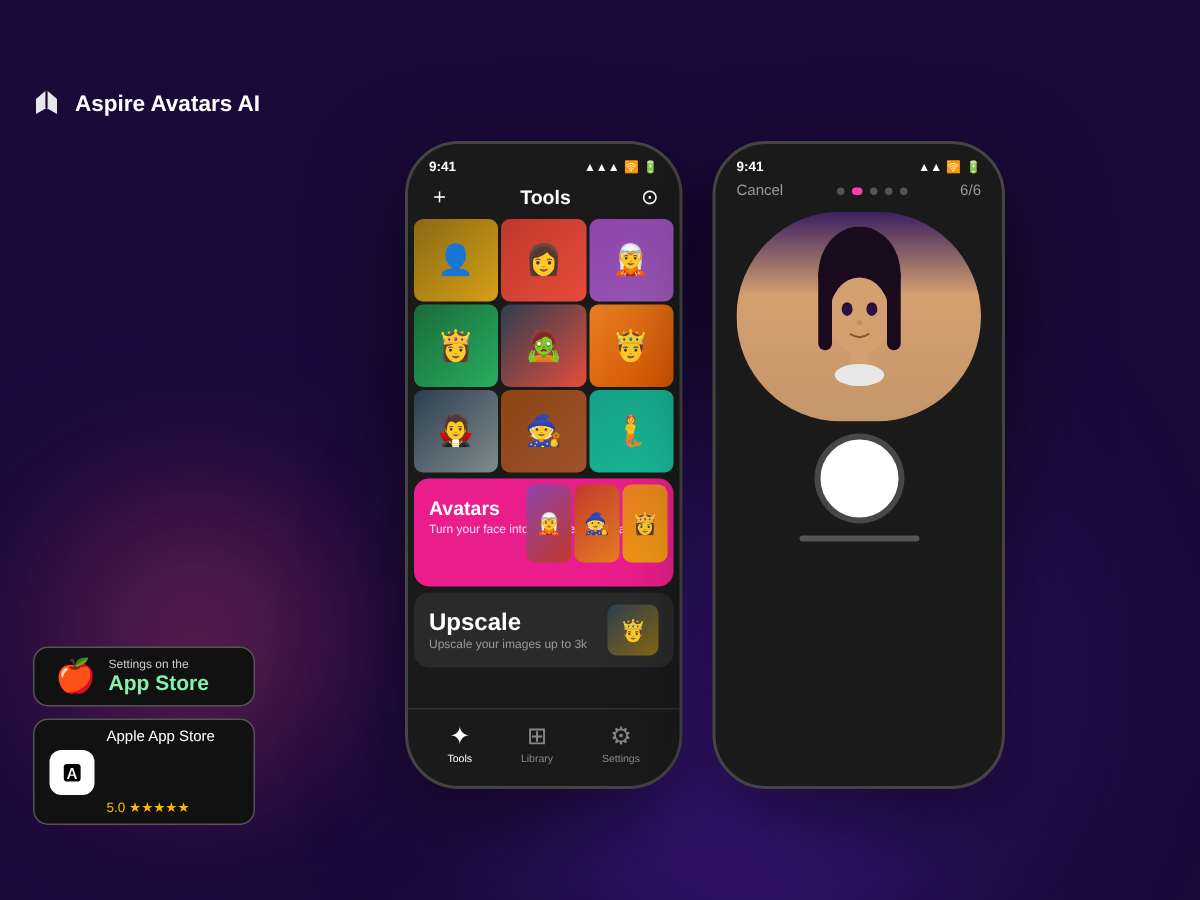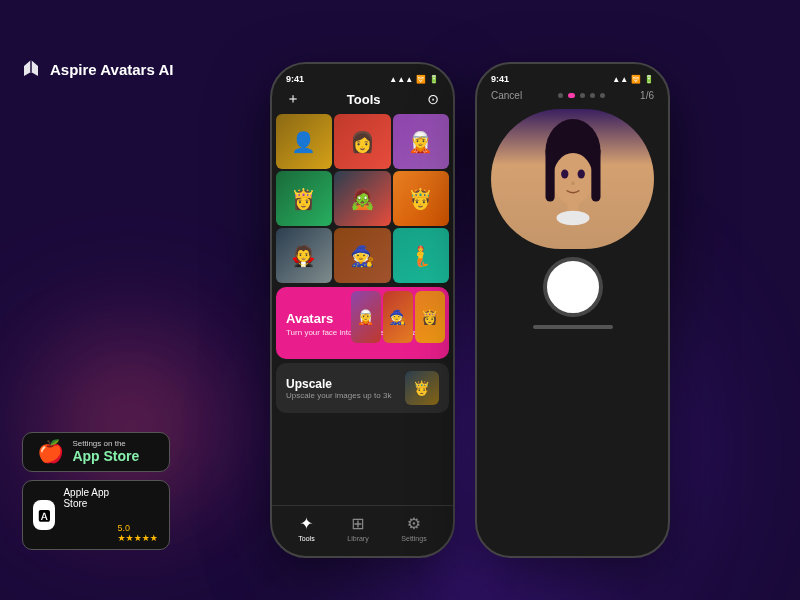--- a/index.html
+++ b/index.html
@@ -104,21 +104,21 @@
     }
     .badge-rating .app-icon-small {
       width: 30px; height: 30px;
       border-radius: 8px;
       background: #fff;
       display: flex; align-items: center; justify-content: center;
       font-size: 14px;
     }
     .badge-rating-info {
       display: flex;
-      flex-direction: row;
+      flex-direction: column;
     }
     .badge-rating-name {
       font-size: 10px;
       color: white;
       font-weight: 500;
     }
     .badge-rating-score {
       font-size: 9px;
       color: #ccc;
     }
@@ -137,21 +137,21 @@
       bottom: 20px;
       display: flex;
       gap: 20px;
       justify-content: center;
       align-items: center;
     }
 
     
     .phone {
       width: 185px;
-      height: 496px;
+      height: 432px;
       background: #1a1a1a;
       border-radius: 36px;
       border: 2.5px solid #444;
       overflow: hidden;
       position: relative;
       display: flex;
       flex-direction: column;
       box-shadow: 0 20px 60px rgba(0,0,0,0.6);
     }
     .phone-notch {
@@ -212,21 +212,21 @@
     .av6 { background: linear-gradient(135deg, #e67e22, #d35400); }
     .av7 { background: linear-gradient(135deg, #2c3e50, #7f8c8d); }
     .av8 { background: linear-gradient(135deg, #8B4513, #A0522D); }
     .av9 { background: linear-gradient(135deg, #16a085, #1abc9c); }
 
     
     .avatars-banner {
       margin: 4px 4px 2px;
       background: #e91e8c;
       border-radius: 10px;
-      padding: 24px 10px;
+      padding: 12px 10px;
       position: relative;
       overflow: hidden;
       height: 72px;
     }
     .avatars-banner-title {
       font-size: 13px; font-weight: 800; color: white;
     }
     .avatars-banner-sub {
       font-size: 8px; color: rgba(255,255,255,0.85); margin-top: 2px;
     }
@@ -251,21 +251,21 @@
     .upscale-row {
       margin: 2px 4px;
       background: #2a2a2a;
       border-radius: 10px;
       padding: 8px 10px;
       display: flex;
       justify-content: space-between;
       align-items: center;
     }
     .upscale-row-info .upscale-title {
-      font-size: 12px; font-weight: 700; color: white;
+      font-size: 16px; font-weight: 700; color: white;
     }
     .upscale-row-info .upscale-sub {
       font-size: 8px; color: #999;
     }
     .upscale-img {
       width: 34px; height: 34px;
       border-radius: 6px;
       background: linear-gradient(135deg, #2c3e50, #8B6914);
       display: flex; align-items: center; justify-content: center;
       font-size: 14px;
@@ -519,21 +519,21 @@
 
     <div class="phone2-topbar">
       <span class="phone2-cancel">Cancel</span>
       <div class="phone2-dots">
         <div class="dot"></div>
         <div class="dot active"></div>
         <div class="dot"></div>
         <div class="dot"></div>
         <div class="dot"></div>
       </div>
-      <span class="phone2-counter">1/6</span>
+      <span class="phone2-counter">6/6</span>
     </div>
 
     <div class="camera-view">
       <div class="face-placeholder">
         <svg class="face-svg" viewBox="0 0 80 120">
 
           <ellipse cx="40" cy="35" rx="30" ry="35" fill="#1a0a1e"></ellipse>
 
           <ellipse cx="40" cy="65" rx="22" ry="28" fill="#d4a070"></ellipse>
 

